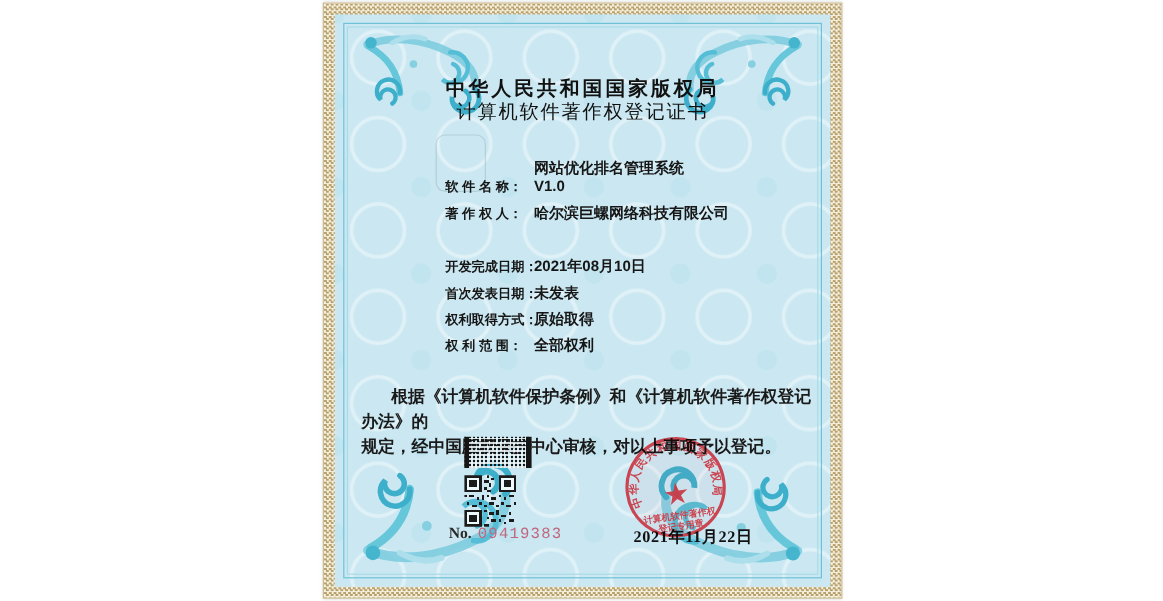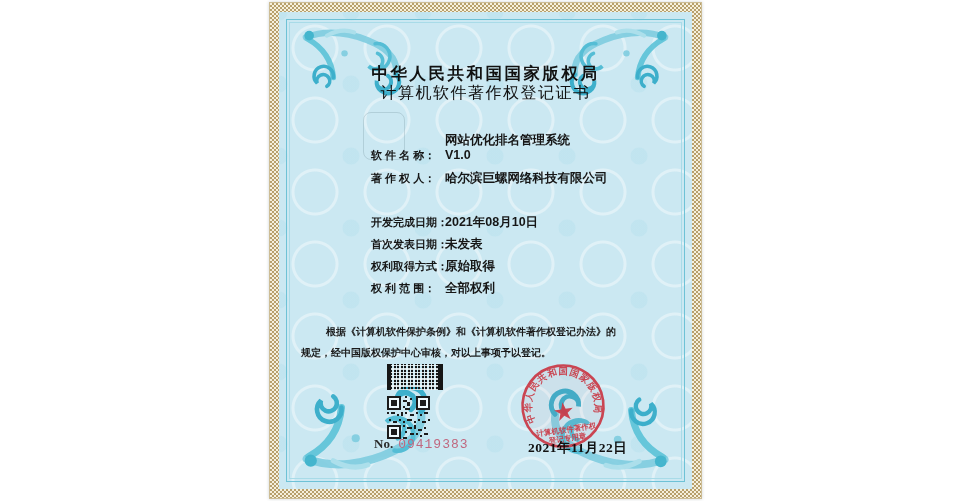--- a/index.html
+++ b/index.html
@@ -36,21 +36,21 @@
   .certno{position:absolute;top:103px;right:20px;font-size:10.5px;font-weight:bold;color:#222;}
   .certno .lbl{margin-right:6px;}
   .embossed{position:absolute;left:84px;top:100px;width:40px;height:46px;
     border:1px solid rgba(120,150,160,.30);border-radius:8px;}
 
   .row{position:absolute;left:92px;display:flex;align-items:flex-end;}
   .flabel{display:inline-block;width:74px;font-size:11px;font-weight:bold;color:#161616;white-space:nowrap;}
   .fvalue{font-size:12.5px;font-weight:bold;color:#161616;white-space:pre-line;line-height:15px;margin-top:-1px;}
 
   .statement{position:absolute;left:22px;right:14px;top:309px;
-    font-family:"Liberation Serif",serif;font-size:10px;font-weight:600;
+    font-family:"Liberation Serif",serif;font-size:14px;font-weight:600;
     color:#1a1a1a;line-height:21px;}
   .statement .line1{text-indent:25px;}
 
   
   .barcode{position:absolute;left:108px;top:352px;width:56px;height:26px;
     background-image:
       linear-gradient(90deg,#161616 0 4px,rgba(0,0,0,0) 4px),
       linear-gradient(270deg,#161616 0 5px,rgba(0,0,0,0) 5px),
       repeating-linear-gradient(0deg, rgba(243,250,252,.85) 0 1.5px, rgba(0,0,0,0) 1.5px 3.4px),
       repeating-linear-gradient(90deg,#161616 0 1.7px,rgba(0,0,0,0) 1.7px 3.5px);}

